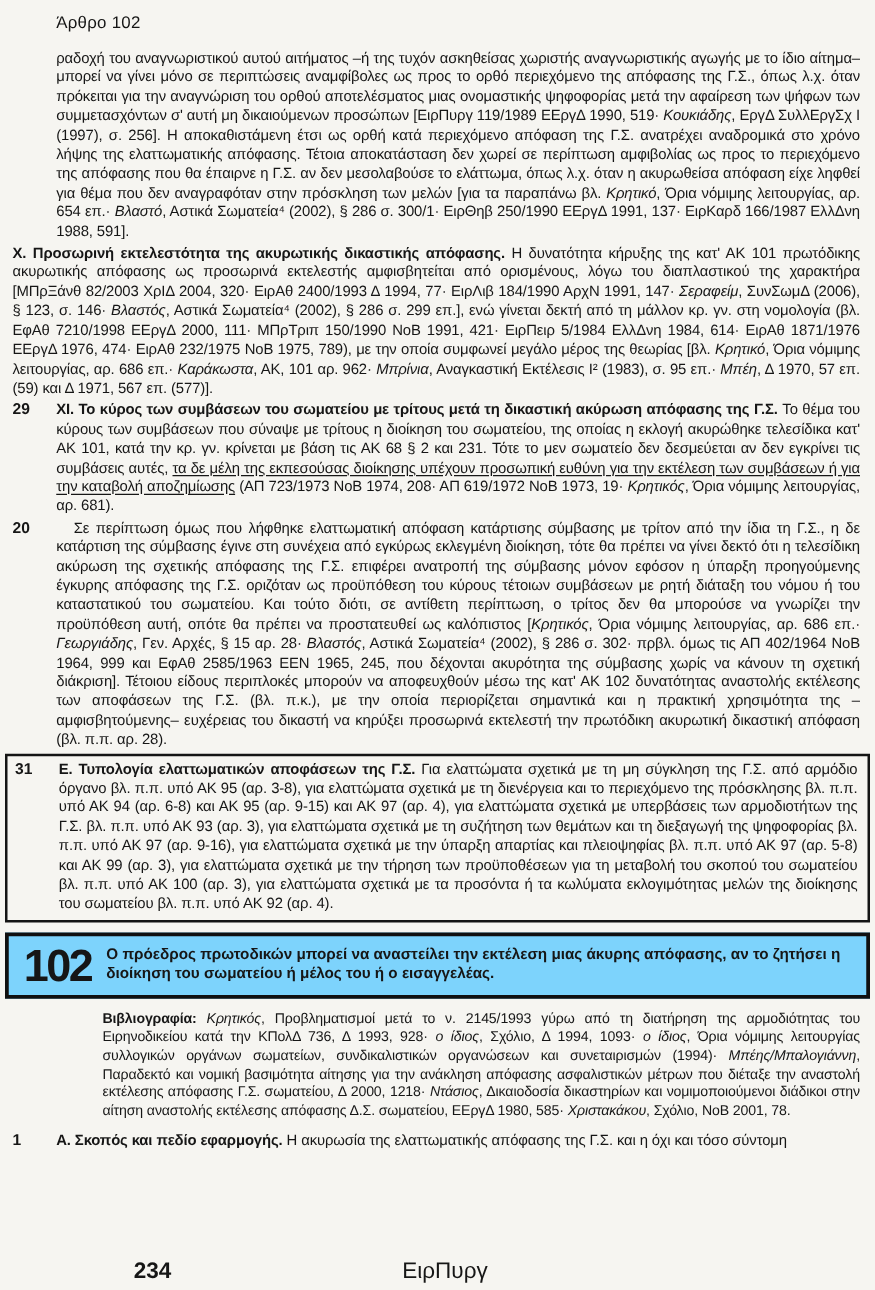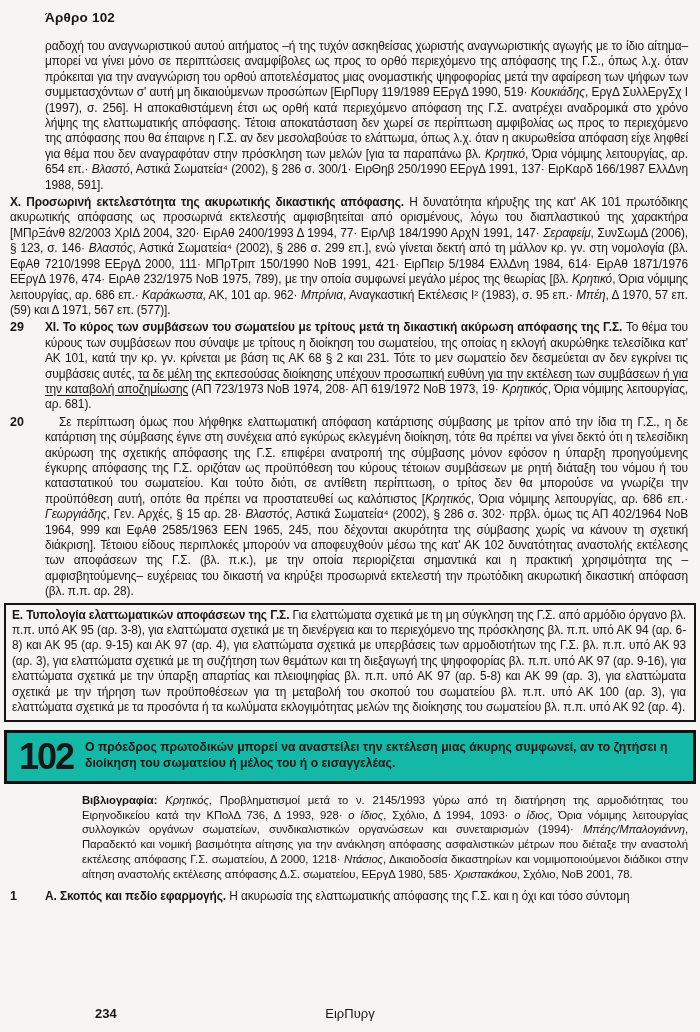--- a/index.html
+++ b/index.html
@@ -15,21 +15,21 @@
     background:#f6f5f1;
     color:#161616;
     overflow:hidden;
   }
   .content{
     padding:8px 12px 0 10px;
   }
   .article-header{
     margin:2px 0 14px 35px;
     font-size:13.5px;
-    font-weight:bold;
+    font-weight:normal;
     letter-spacing:0.2px;
   }
   .row{
     display:flex;
     margin-bottom:2px;
   }
   .num-col{
     width:35px;
     flex:none;
     font-weight:bold;
@@ -53,21 +53,21 @@
     padding:3px 8px 5px 6px;
   }
   .box31 .row{margin-bottom:0;}
   .art-box{
     border:3px solid #101010;
     margin:8px -8px 9px -6px;
     padding:7px 10px 8px 12px;
     display:flex;
     align-items:flex-start;
     gap:12px;
-    background:#14b8a6;
+    background:#7dd3fc;
   }
   .art-number{
     font-size:36px;
     font-weight:800;
     line-height:0.85;
     letter-spacing:-2px;
     flex:none;
     padding-top:2px;
   }
   .art-text{
@@ -79,23 +79,23 @@
   }
   .biblio{
     margin:4px 0 8px 72px;
     font-size:11.3px;
     line-height:14.7px;
     text-align:justify;
     letter-spacing:-0.1px;
   }
   .footer{
     position:absolute;
-    left:0;right:0;bottom:10px;
+    left:12px;right:0;bottom:10px;
     height:16px;
-    font-size:13px;
+    font-size:18px;
   }
   .footer .page-num{
     position:absolute;left:95px;top:0;
     font-weight:bold;
   }
   .footer .running-title{
     position:absolute;left:0;right:0;top:0;
     text-align:center;
   }
 </style>
@@ -121,27 +121,28 @@
       <div class="text-col"><span class="b">ΧΙ. Το κύρος των συμβάσεων του σωματείου με τρίτους μετά τη δικαστική ακύρωση απόφασης της Γ.Σ. </span><span>Το θέμα του κύρους των συμβάσεων που σύναψε με τρίτους η διοίκηση του σωματείου, της οποίας η εκλογή ακυρώθηκε τελεσίδικα κατ' ΑΚ 101, κατά την κρ. γν. κρίνεται με βάση τις ΑΚ 68 § 2 και 231. Τότε το μεν σωματείο δεν δεσμεύεται αν δεν εγκρίνει τις συμβάσεις αυτές, </span><span class="u">τα δε μέλη της εκπεσούσας διοίκησης υπέχουν προσωπική ευθύνη για την εκτέλεση των συμβάσεων ή για την καταβολή αποζημίωσης</span><span> (ΑΠ 723/1973 ΝοΒ 1974, 208· ΑΠ 619/1972 ΝοΒ 1973, 19· </span><span class="i">Κρητικός</span><span>, Όρια νόμιμης λειτουργίας, αρ. 681).</span></div>
     </div>
 
     <div class="row">
       <div class="num-col">20</div>
       <div class="text-col indent-first"><span>Σε περίπτωση όμως που λήφθηκε ελαττωματική απόφαση κατάρτισης σύμβασης με τρίτον από την ίδια τη Γ.Σ., η δε κατάρτιση της σύμβασης έγινε στη συνέχεια από εγκύρως εκλεγμένη διοίκηση, τότε θα πρέπει να γίνει δεκτό ότι η τελεσίδικη ακύρωση της σχετικής απόφασης της Γ.Σ. επιφέρει ανατροπή της σύμβασης μόνον εφόσον η ύπαρξη προηγούμενης έγκυρης απόφασης της Γ.Σ. οριζόταν ως προϋπόθεση του κύρους τέτοιων συμβάσεων με ρητή διάταξη του νόμου ή του καταστατικού του σωματείου. Και τούτο διότι, σε αντίθετη περίπτωση, ο τρίτος δεν θα μπορούσε να γνωρίζει την προϋπόθεση αυτή, οπότε θα πρέπει να προστατευθεί ως καλόπιστος [</span><span class="i">Κρητικός</span><span>, Όρια νόμιμης λειτουργίας, αρ. 686 επ.· </span><span class="i">Γεωργιάδης</span><span>, Γεν. Αρχές, § 15 αρ. 28· </span><span class="i">Βλαστός</span><span>, Αστικά Σωματεία⁴ (2002), § 286 σ. 302· πρβλ. όμως τις ΑΠ 402/1964 ΝοΒ 1964, 999 και ΕφΑθ 2585/1963 ΕΕΝ 1965, 245, που δέχονται ακυρότητα της σύμβασης χωρίς να κάνουν τη σχετική διάκριση]. Τέτοιου είδους περιπλοκές μπορούν να αποφευχθούν μέσω της κατ' ΑΚ 102 δυνατότητας αναστολής εκτέλεσης των αποφάσεων της Γ.Σ. (βλ. π.κ.), με την οποία περιορίζεται σημαντικά και η πρακτική χρησιμότητα της –αμφισβητούμενης– ευχέρειας του δικαστή να κηρύξει προσωρινά εκτελεστή την πρωτόδικη ακυρωτική δικαστική απόφαση (βλ. π.π. αρ. 28).</span></div>
     </div>
 
     <div class="box31">
       <div class="row">
+        <div class="num-col">31</div>
         <div class="text-col"><span class="b">Ε. Τυπολογία ελαττωματικών αποφάσεων της Γ.Σ. </span><span>Για ελαττώματα σχετικά με τη μη σύγκληση της Γ.Σ. από αρμόδιο όργανο βλ. π.π. υπό ΑΚ 95 (αρ. 3-8), για ελαττώματα σχετικά με τη διενέργεια και το περιεχόμενο της πρόσκλησης βλ. π.π. υπό ΑΚ 94 (αρ. 6-8) και ΑΚ 95 (αρ. 9-15) και ΑΚ 97 (αρ. 4), για ελαττώματα σχετικά με υπερβάσεις των αρμοδιοτήτων της Γ.Σ. βλ. π.π. υπό ΑΚ 93 (αρ. 3), για ελαττώματα σχετικά με τη συζήτηση των θεμάτων και τη διεξαγωγή της ψηφοφορίας βλ. π.π. υπό ΑΚ 97 (αρ. 9-16), για ελαττώματα σχετικά με την ύπαρξη απαρτίας και πλειοψηφίας βλ. π.π. υπό ΑΚ 97 (αρ. 5-8) και ΑΚ 99 (αρ. 3), για ελαττώματα σχετικά με την τήρηση των προϋποθέσεων για τη μεταβολή του σκοπού του σωματείου βλ. π.π. υπό ΑΚ 100 (αρ. 3), για ελαττώματα σχετικά με τα προσόντα ή τα κωλύματα εκλογιμότητας μελών της διοίκησης του σωματείου βλ. π.π. υπό ΑΚ 92 (αρ. 4).</span></div>
       </div>
     </div>
 
     <div class="art-box">
       <div class="art-number">102</div>
-      <div class="art-text">Ο πρόεδρος πρωτοδικών μπορεί να αναστείλει την εκτέλεση μιας άκυρης συμφωνεί, αν το ζητήσει η διοίκηση του σωματείου ή μέλος του ή ο εισαγγελέας.</div>
+      <div class="art-text">Ο πρόεδρος πρωτοδικών μπορεί να αναστείλει την εκτέλεση μιας άκυρης απόφασης, αν το ζητήσει η διοίκηση του σωματείου ή μέλος του ή ο εισαγγελέας.</div>
     </div>
 
     <div class="biblio"><span class="b">Βιβλιογραφία: </span><span class="i">Κρητικός</span><span>, Προβληματισμοί μετά το ν. 2145/1993 γύρω από τη διατήρηση της αρμοδιότητας του Ειρηνοδικείου κατά την ΚΠολΔ 736, Δ 1993, 928· </span><span class="i">ο ίδιος</span><span>, Σχόλιο, Δ 1994, 1093· </span><span class="i">ο ίδιος</span><span>, Όρια νόμιμης λειτουργίας συλλογικών οργάνων σωματείων, συνδικαλιστικών οργανώσεων και συνεταιρισμών (1994)· </span><span class="i">Μπέης/Μπαλογιάννη</span><span>, Παραδεκτό και νομική βασιμότητα αίτησης για την ανάκληση απόφασης ασφαλιστικών μέτρων που διέταξε την αναστολή εκτέλεσης απόφασης Γ.Σ. σωματείου, Δ 2000, 1218· </span><span class="i">Ντάσιος</span><span>, Δικαιοδοσία δικαστηρίων και νομιμοποιούμενοι διάδικοι στην αίτηση αναστολής εκτέλεσης απόφασης Δ.Σ. σωματείου, ΕΕργΔ 1980, 585· </span><span class="i">Χριστακάκου</span><span>, Σχόλιο, ΝοΒ 2001, 78.</span></div>
 
     <div class="row">
       <div class="num-col">1</div>
       <div class="text-col"><span class="b">Α. Σκοπός και πεδίο εφαρμογής. </span><span>Η ακυρωσία της ελαττωματικής απόφασης της Γ.Σ. και η όχι και τόσο σύντομη</span></div>
     </div>
 
   </div>

